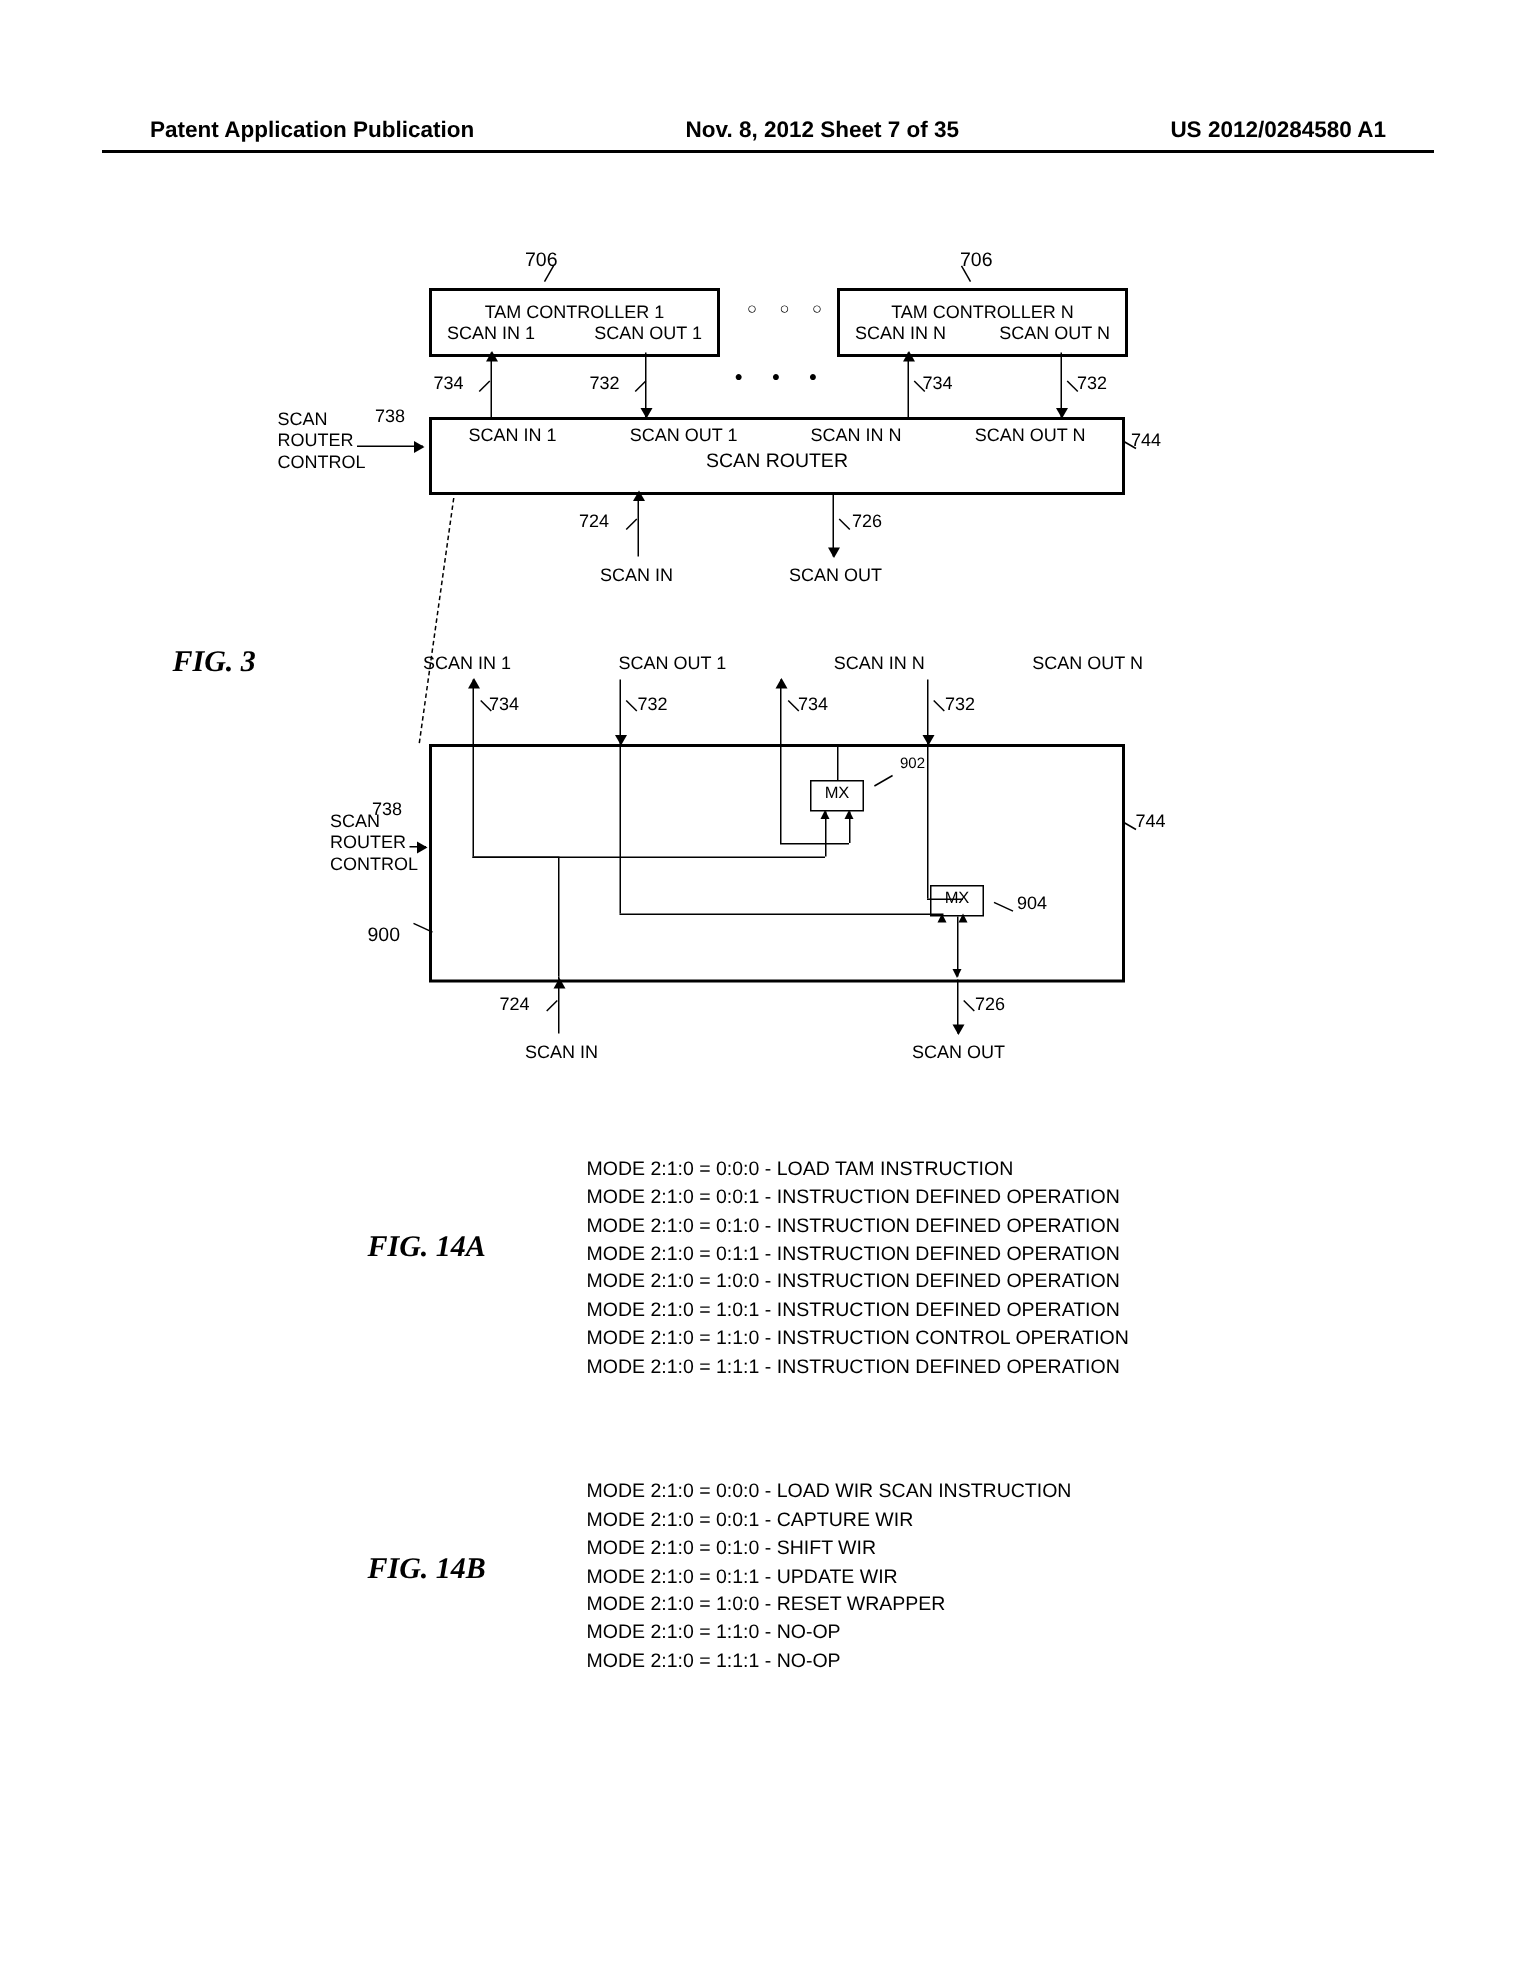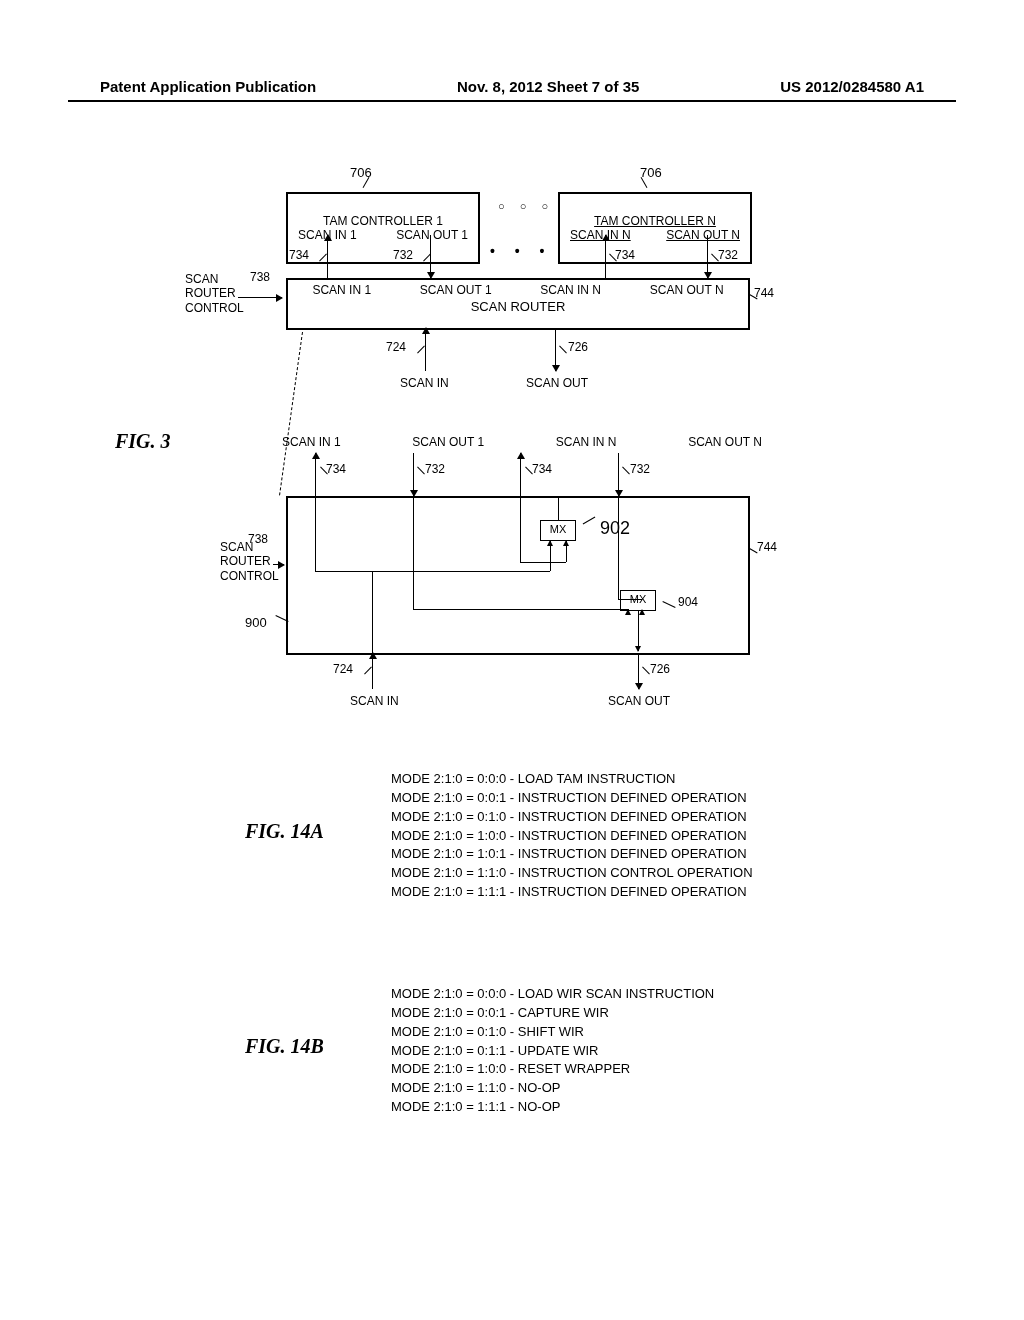--- a/index.html
+++ b/index.html
@@ -39,25 +39,25 @@
     left: 115px;
     font-style: italic;
     font-weight: bold;
     font-size: 20px;
     font-family: "Times New Roman", serif;
   }
   .tam-box {
     position: absolute;
     border: 2px solid #000;
     text-align: center;
-    padding: 20px 10px;
+    padding: 7px 10px;
     font-size: 12px;
   }
   .tam1 { top: 192px; left: 286px; width: 170px; }
-  .tamN { top: 192px; left: 558px; width: 170px; text-decoration: underline; }
+  .tamN { top: 192px; left: 558px; width: 170px; }
   .tam-box .title { display:block; }
   .tam-box .ports { display:flex; justify-content: space-between; }
   .ooo { position:absolute; top:200px; left: 498px; letter-spacing: 6px; font-size:11px;}
   .dots2 { position:absolute; top:243px; left: 490px; letter-spacing: 8px; font-weight:bold; font-size:14px;}
 
   .ref-706a { position:absolute; top:165px; left:350px; font-size:13px;}
   .ref-706b { position:absolute; top:165px; left:640px; font-size:13px;}
   .tick-706a { position:absolute; top:182px; left:360px; width:12px; border-top:1.5px solid #000; transform:rotate(-60deg);}
   .tick-706b { position:absolute; top:182px; left:638px; width:12px; border-top:1.5px solid #000; transform:rotate(60deg);}
 
@@ -127,21 +127,21 @@
   .src-arrow2 { position:absolute; top:564px; left:273px; width:11px; }
   .ref-738b { position:absolute; top:532px; left:248px; font-size:12px;}
   .ref-744b { position:absolute; top:540px; left:757px; font-size:12px;}
   .tick-744b { position:absolute; top:550px; left:748px; width:10px; border-top:1.5px solid #000; transform:rotate(30deg);}
   .ref-900 { position:absolute; top:615px; left:245px; font-size:13px;}
   .tick-900 { position:absolute; top:618px; left:275px; width:14px; border-top:1.5px solid #000; transform:rotate(25deg);}
 
   .mx { position:absolute; border:1.5px solid #000; font-size:11px; text-align:center; width:34px; height:17px; padding-top:2px;}
   .mx1 { top:520px; left:540px;}
   .mx2 { top:590px; left:620px;}
-  .ref-902 { position:absolute; top:518px; left:600px; font-size:18px;}
+  .ref-902 { position:absolute; top:504px; left:600px; font-size:10px;}
   .tick-902{ position:absolute; top:520px; left:582px; width:14px; border-top:1.3px solid #000; transform:rotate(-30deg);}
   .ref-904 { position:absolute; top:595px; left:678px; font-size:12px;}
   .tick-904{ position:absolute; top:604px; left:662px; width:14px; border-top:1.3px solid #000; transform:rotate(25deg);}
 
   
   .wire-h { position:absolute; border-top:1.5px solid #000;}
   .wire-v { position:absolute; border-left:1.5px solid #000;}
   .arr-up-small::before{content:""; position:absolute; top:-1px; left:-4px; border-bottom:6px solid #000; border-left:3.5px solid transparent; border-right:3.5px solid transparent;}
   .arr-down-small::after{content:""; position:absolute; bottom:-1px; left:-4px; border-top:6px solid #000; border-left:3.5px solid transparent; border-right:3.5px solid transparent;}
 
@@ -338,20 +338,21 @@
   <div class="l726b">726</div>
   <div class="tick-sm t726b"></div>
   <div class="lbl-scanin2">SCAN IN</div>
   <div class="lbl-scanout2">SCAN OUT</div>
 
   <div class="fig14a-label">FIG. 14A</div>
   <div class="fig14a-list">
     <div class="mode-line">MODE 2:1:0 = 0:0:0 - LOAD TAM INSTRUCTION</div>
     <div class="mode-line">MODE 2:1:0 = 0:0:1 - INSTRUCTION DEFINED OPERATION</div>
     <div class="mode-line">MODE 2:1:0 = 0:1:0 - INSTRUCTION DEFINED OPERATION</div>
+    <div class="mode-line">MODE 2:1:0 = 0:1:1 - INSTRUCTION DEFINED OPERATION</div>
     <div class="mode-line">MODE 2:1:0 = 1:0:0 - INSTRUCTION DEFINED OPERATION</div>
     <div class="mode-line">MODE 2:1:0 = 1:0:1 - INSTRUCTION DEFINED OPERATION</div>
     <div class="mode-line">MODE 2:1:0 = 1:1:0 - INSTRUCTION CONTROL OPERATION</div>
     <div class="mode-line">MODE 2:1:0 = 1:1:1 - INSTRUCTION DEFINED OPERATION</div>
   </div>
 
   <div class="fig14b-label">FIG. 14B</div>
   <div class="fig14b-list">
     <div class="mode-line">MODE 2:1:0 = 0:0:0 - LOAD WIR SCAN INSTRUCTION</div>
     <div class="mode-line">MODE 2:1:0 = 0:0:1 - CAPTURE WIR</div>

